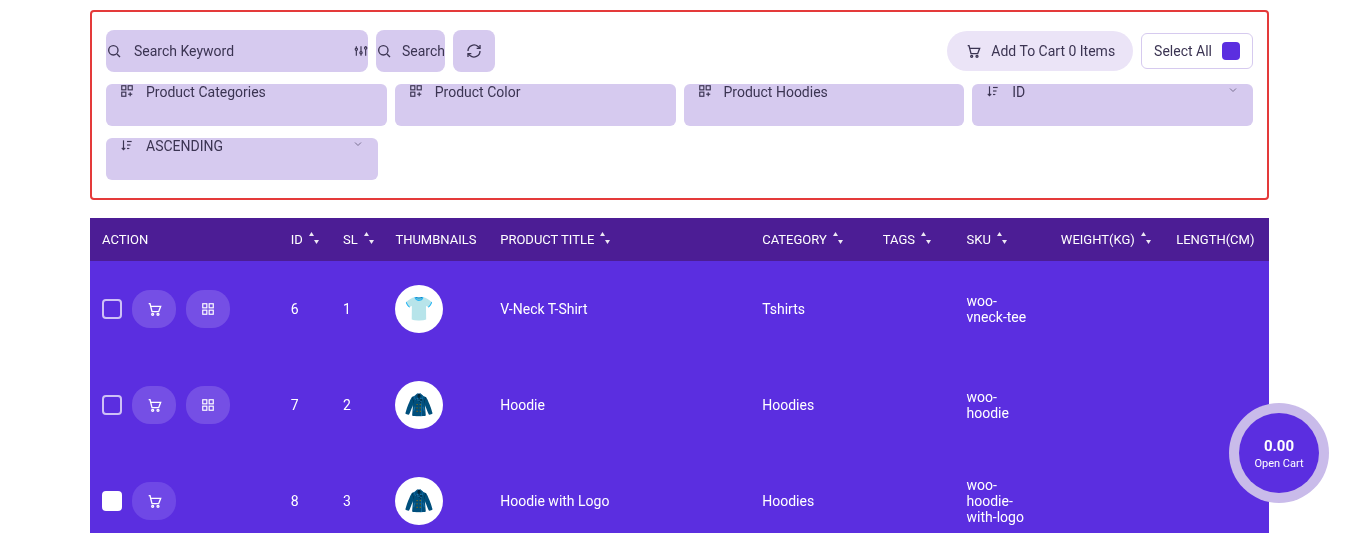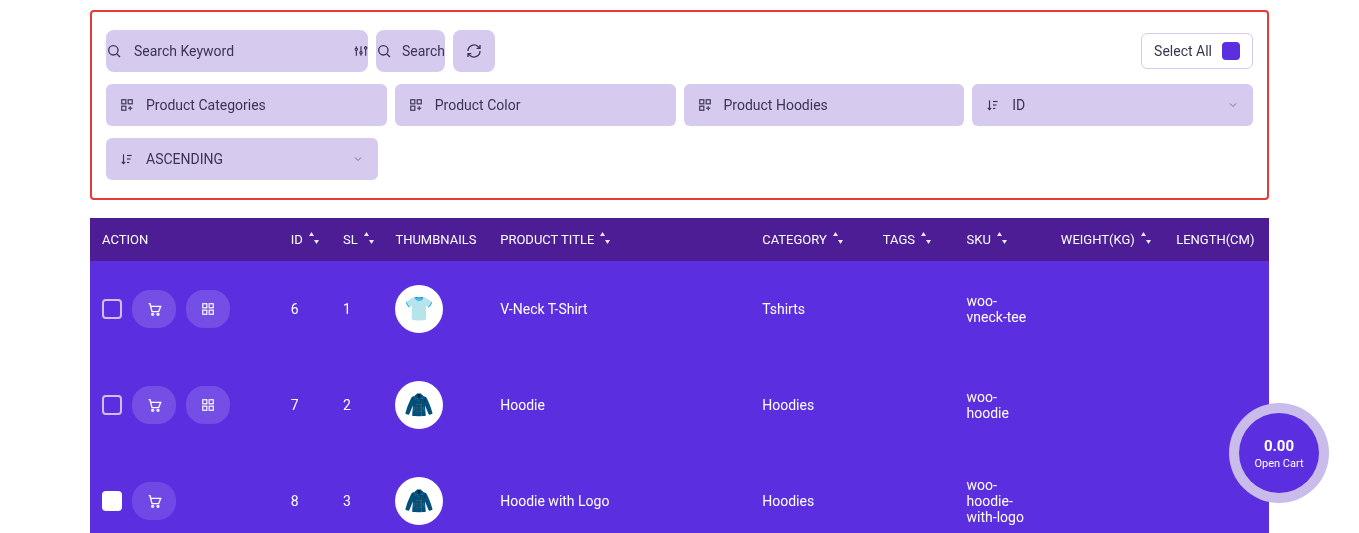--- a/index.html
+++ b/index.html
@@ -57,21 +57,21 @@
   }
   .select-all .check {
     width: 18px; height: 18px; border-radius: 4px;
     background: #5b2ee0;
   }
 
   .filter-field {
     background: #d6caef;
     border-radius: 6px;
     height: 42px;
-    display: flex; align-items: center;
+    display: flex; 
     padding: 0 14px;
     gap: 12px;
     color: #3b3452; font-size: 14px;
     flex: 1;
     cursor: pointer;
   }
   .filter-field.small { flex: 0 0 272px; }
   .filter-field .chev { margin-left: auto; opacity: .6; }
 
   
@@ -176,20 +176,30 @@
         <span class="ico">
           <svg width="16" height="16" viewBox="0 0 24 24" fill="none" stroke="#3b3452" stroke-width="2">
               <path d="M3 12a9 9 0 0 1 15-6.7L21 8"></path>
               <path d="M21 3v5h-5"></path>
               <path d="M21 12a9 9 0 0 1-15 6.7L3 16"></path>
               <path d="M3 21v-5h5"></path>
             </svg>
         </span>
       </div>
       <div class="spacer"></div>
+      <div class="cart-btn">
+        <span class="ico">
+          <svg width="16" height="16" viewBox="0 0 24 24" fill="none" stroke="#3b3452" stroke-width="2">
+              <path d="M4 4h2l3 12h10l3-8H7"></path>
+              <circle cx="10" cy="20" r="1.5"></circle>
+              <circle cx="18" cy="20" r="1.5"></circle>
+            </svg>
+        </span>
+        <span>Add To Cart 0 Items</span>
+      </div>
       <div class="select-all">
         <span>Select All</span>
         <span class="check"></span>
       </div>
     </div>
 
     <div class="row">
       <div class="filter-field">
         <span class="ico">
           <svg width="14" height="14" viewBox="0 0 24 24" fill="none" stroke="#3b3452" stroke-width="2">

